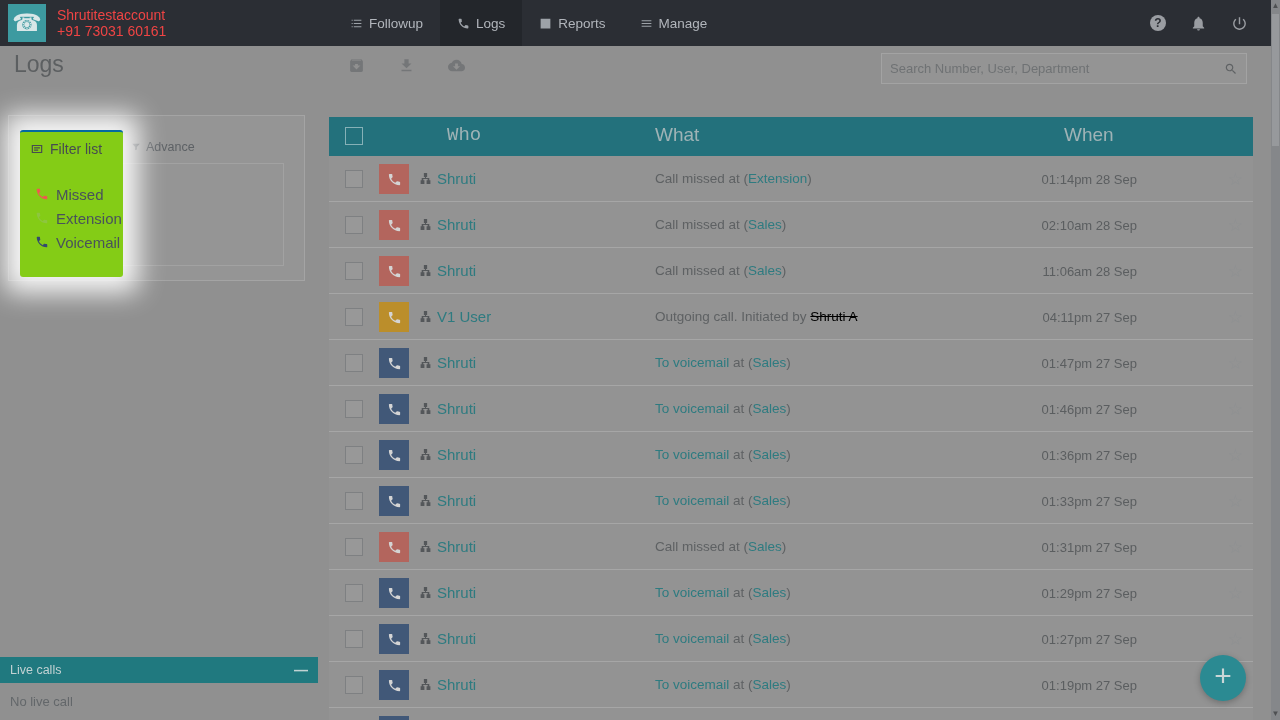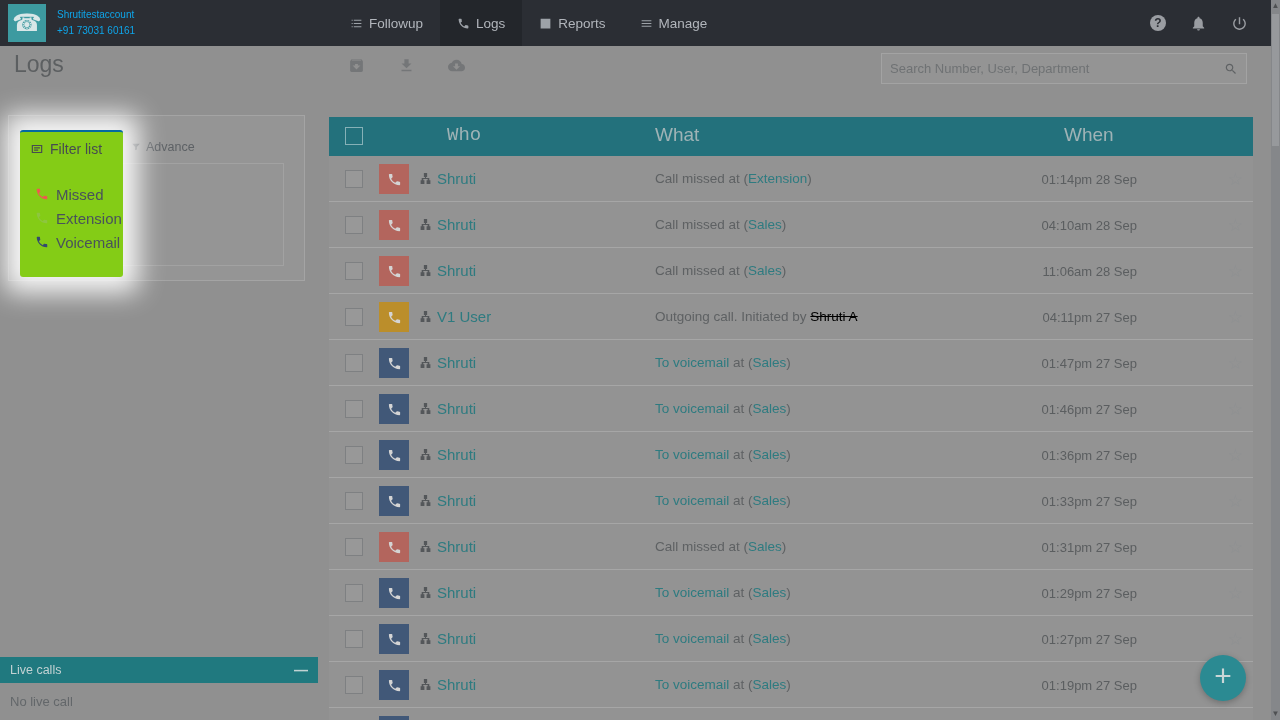--- a/index.html
+++ b/index.html
@@ -4,21 +4,21 @@
 <style>
   * { margin:0; padding:0; box-sizing:border-box; }
   html,body { width:1280px; height:720px; overflow:hidden; }
   body { font-family:"Liberation Sans", sans-serif; background:#909090; position:relative; }
 
   
   .topbar { position:absolute; left:0; top:0; width:1280px; height:46px; background:#2b2e34; z-index:5; }
   .logo { position:absolute; left:8px; top:4px; width:38px; height:38px; background:#3d9aa0;
           display:flex; align-items:center; justify-content:center; }
   .logo span { color:#d9e7e8; font-size:24px; line-height:1; }
-  .acct { position:absolute; left:57px; top:7px; color:#0ea5e9; font-size:10px; line-height:16px; }
+  .acct { position:absolute; left:57px; top:7px; color:#ef4444; font-size:14px; line-height:16px; }
   .nav { position:absolute; left:333px; top:0; height:46px; display:flex; }
   .nav-item { height:46px; display:flex; align-items:center; padding:0 17px; color:#b2b6bc;
               font-size:13.5px; cursor:pointer; }
   .nav-item svg { width:13px; height:13px; fill:#9da2a8; margin-right:6px; }
   .nav-item.active { background:#23262b; }
   .top-icons { position:absolute; right:32px; top:0; height:46px; display:flex; align-items:center; gap:24px; }
   .top-icons svg { width:17px; height:17px; fill:#9a9da2; }
   .help-badge { width:16px; height:16px; border-radius:50%; background:#9a9da2; color:#2b2e34;
                 font-size:12px; font-weight:bold; display:flex; align-items:center; justify-content:center; }
 
@@ -229,21 +229,21 @@
     <div class="csquare" style="background: rgb(179, 101, 93);">
       <svg viewBox="0 0 24 24">
             <path d="M6.62 10.79c1.44 2.83 3.76 5.14 6.59 6.59l2.2-2.2c.27-.27.67-.36 1.02-.24 1.12.37 2.33.57 3.57.57.55 0 1 .45 1 1V20c0 .55-.45 1-1 1-9.39 0-17-7.61-17-17 0-.55.45-1 1-1h3.5c.55 0 1 .45 1 1 0 1.25.2 2.45.57 3.57.11.35.03.75-.25 1.02l-2.2 2.2z"></path>
           </svg>
     </div>
     <svg class="dept" viewBox="0 0 24 24">
           <path d="M9 2h6v7h-2v2h6v4h2v7h-7v-7h2v-2H8v2h2v7H3v-7h2v-4h6V9H9V2z"></path>
         </svg>
     <div class="who">Shruti</div>
     <div class="what"><span class="w-g">Call missed at (</span><span class="w-t">Sales</span><span class="w-g">)</span></div>
-    <div class="when">04:10am 28 Sep</div>
+    <div class="when">02:10am 28 Sep</div>
     <div class="star">☆</div>
   </div>
       <div class="trow">
     <div class="rcheck"></div>
     <div class="csquare" style="background: rgb(179, 101, 93);">
       <svg viewBox="0 0 24 24">
             <path d="M6.62 10.79c1.44 2.83 3.76 5.14 6.59 6.59l2.2-2.2c.27-.27.67-.36 1.02-.24 1.12.37 2.33.57 3.57.57.55 0 1 .45 1 1V20c0 .55-.45 1-1 1-9.39 0-17-7.61-17-17 0-.55.45-1 1-1h3.5c.55 0 1 .45 1 1 0 1.25.2 2.45.57 3.57.11.35.03.75-.25 1.02l-2.2 2.2z"></path>
           </svg>
     </div>
     <svg class="dept" viewBox="0 0 24 24">

